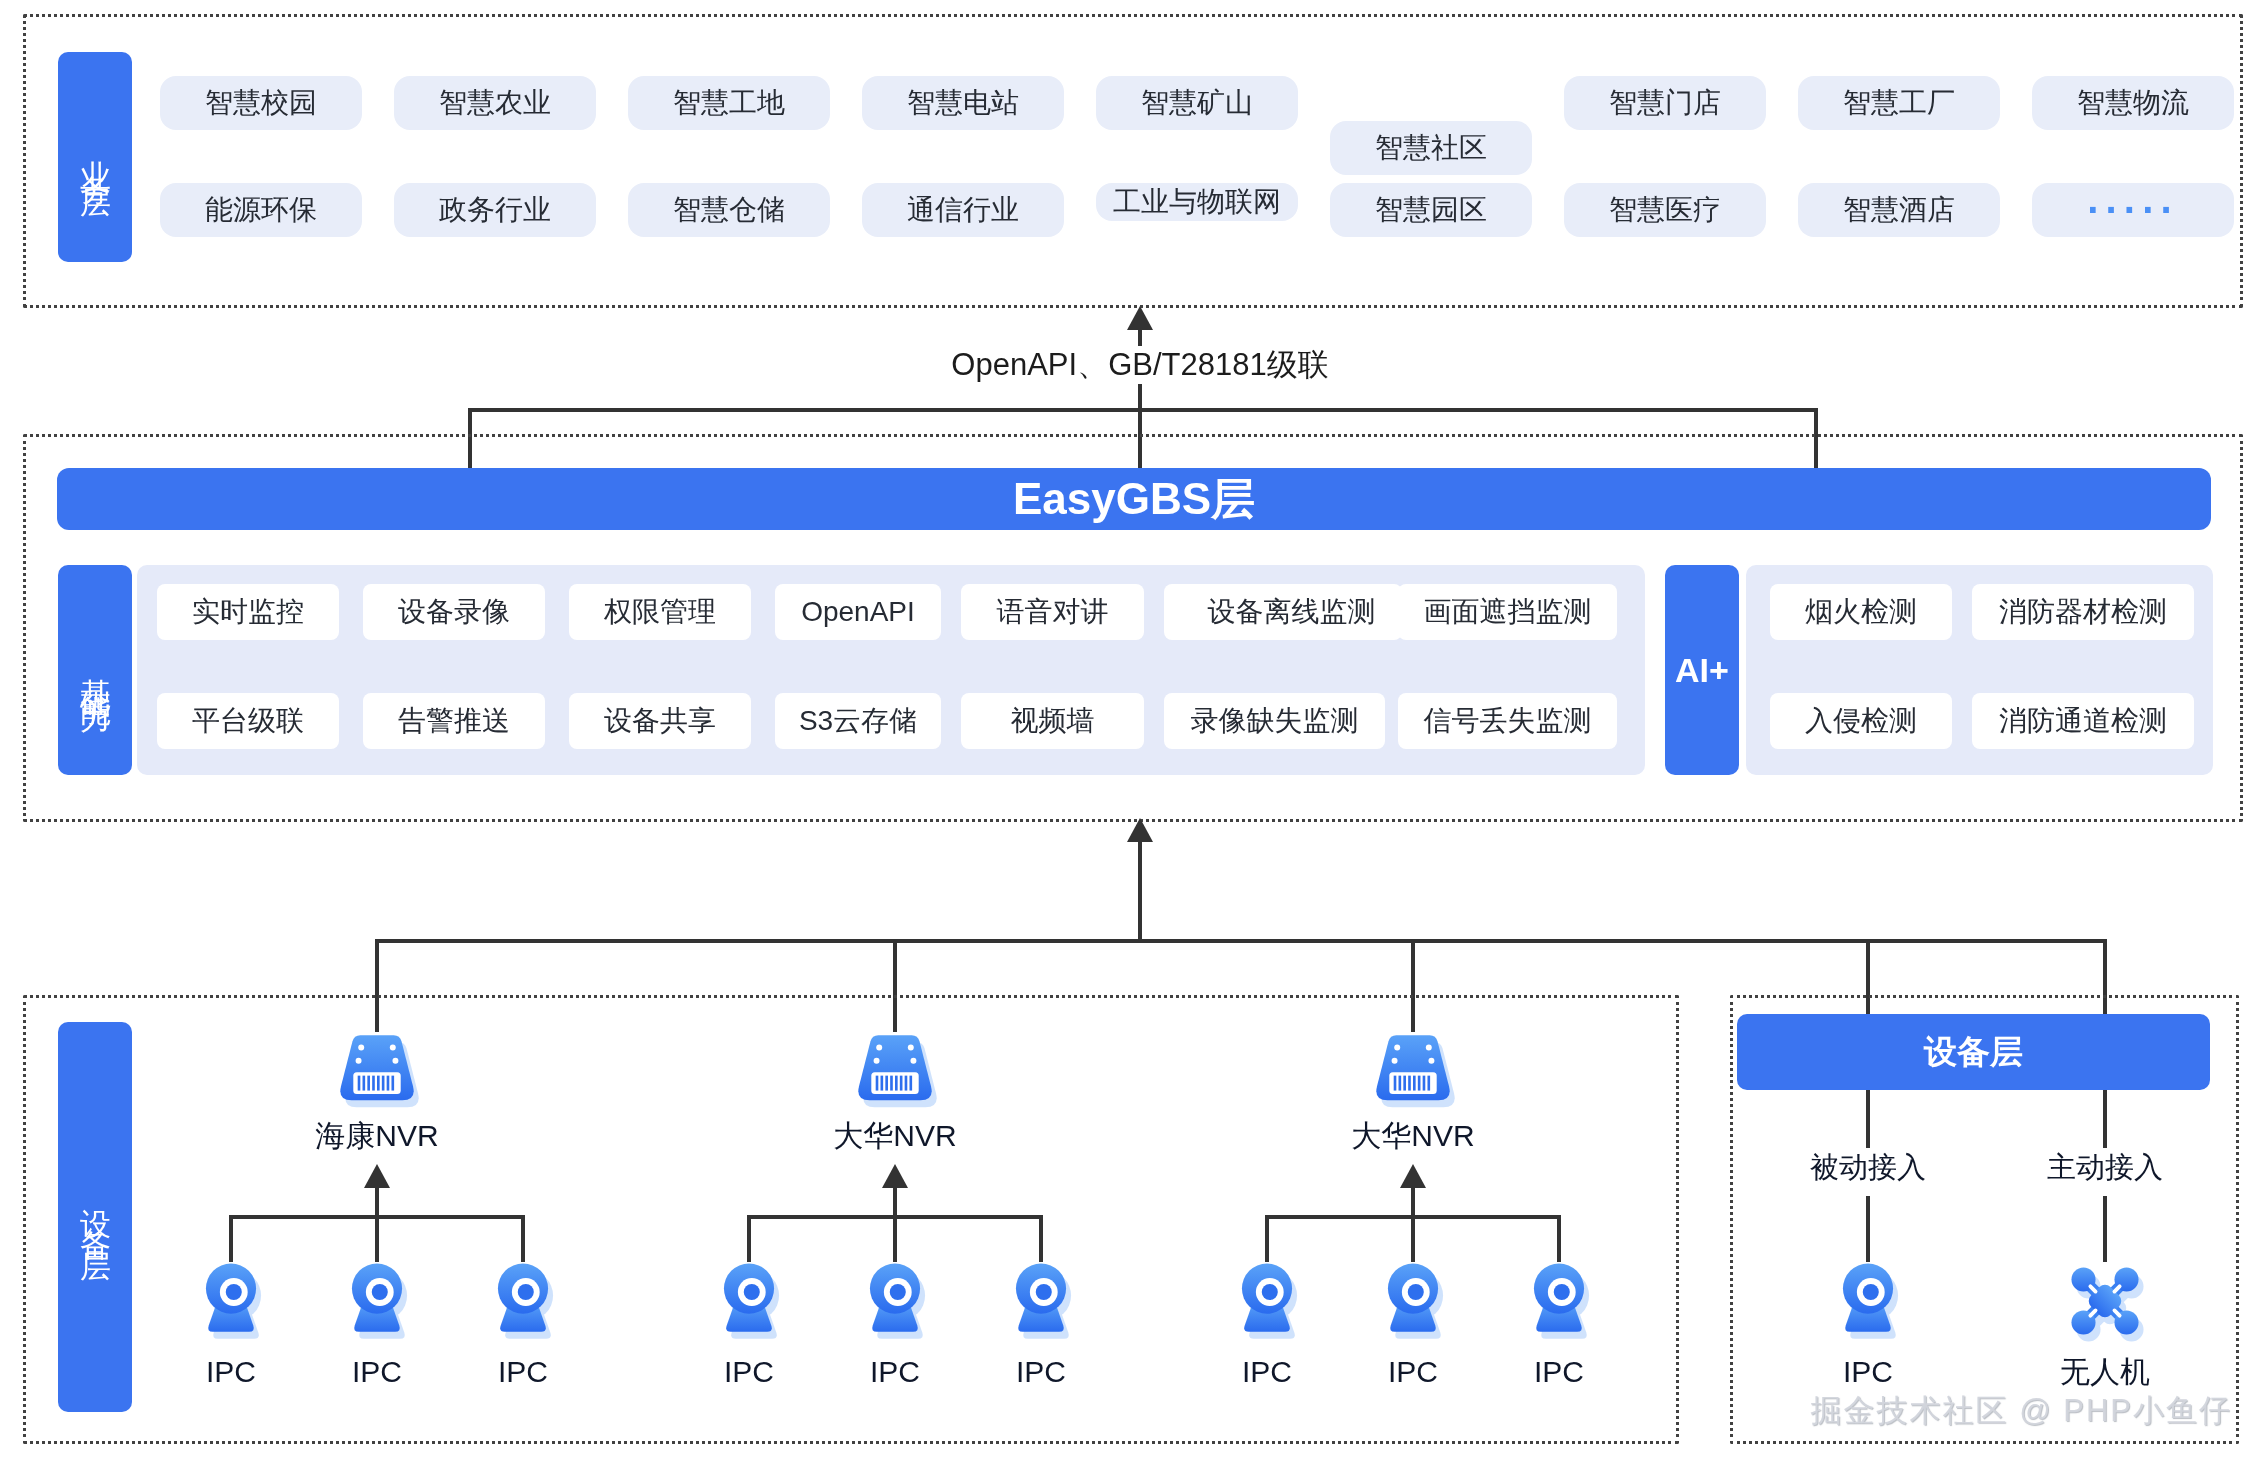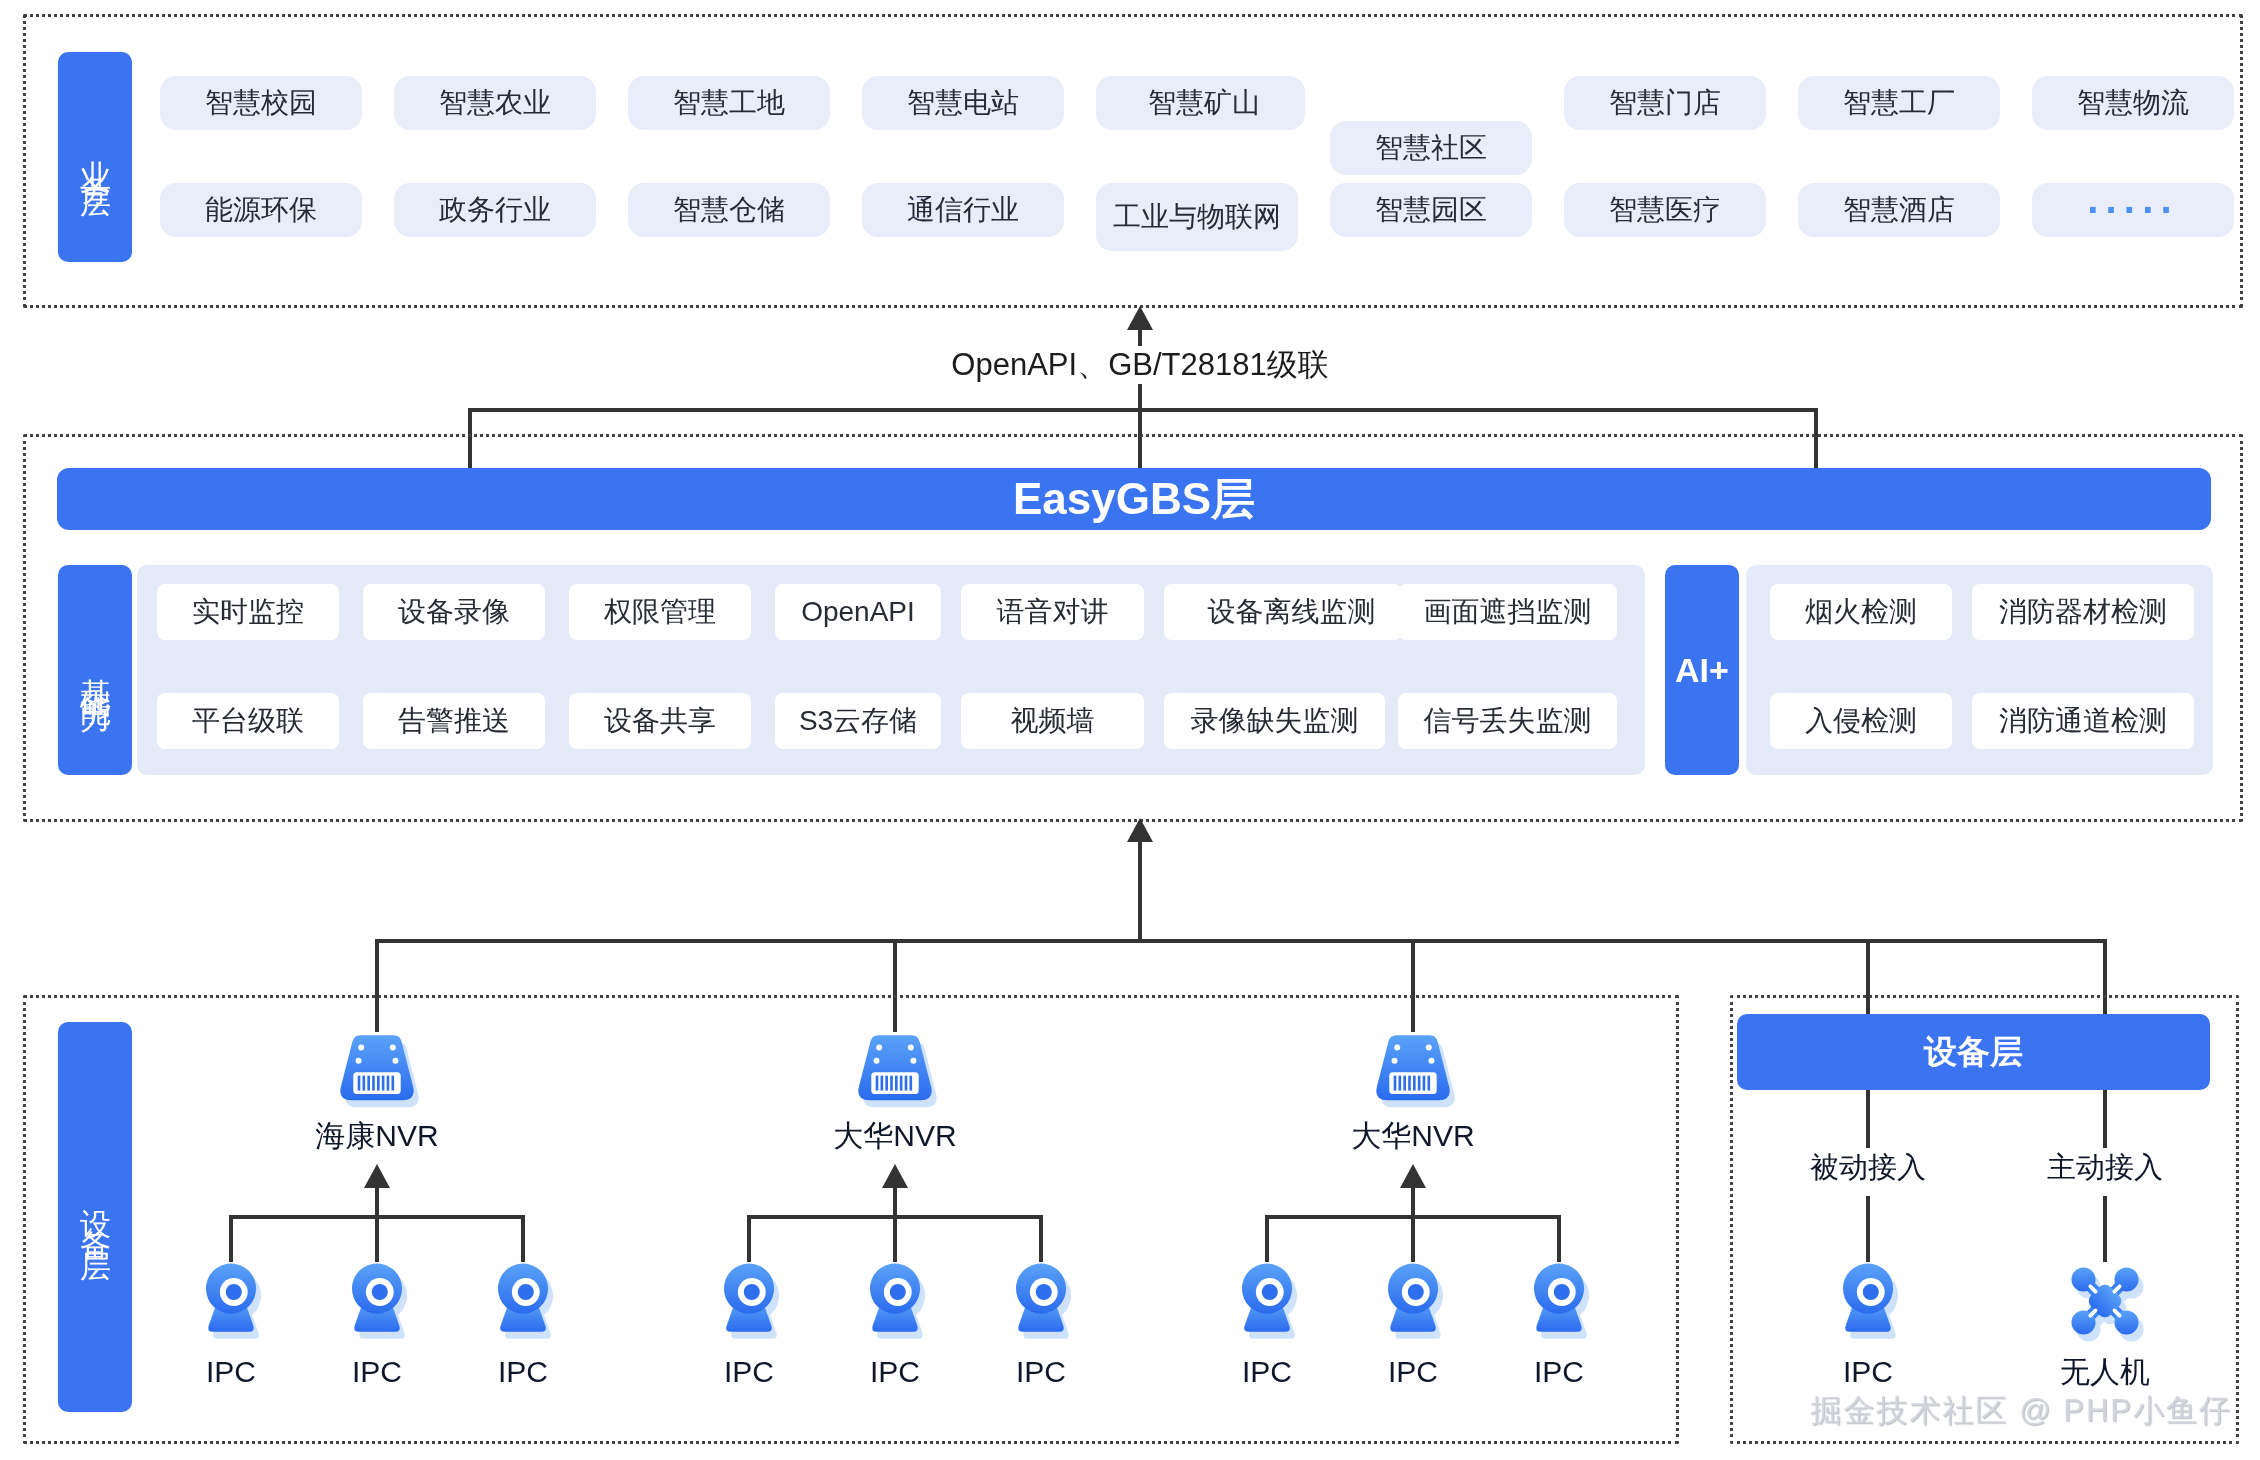--- a/index.html
+++ b/index.html
@@ -101,31 +101,31 @@
     </defs>
   </svg>
 
   <div class="sect" style="left:23px;top:14px;width:2214px;height:288px;"></div>
   <div class="vlabel" style="left:58px;top:52px;width:74px;height:210px;">业务层</div>
 
   <div class="pill" style="left:160px;top:76px;width:202px;height:54px;">智慧校园</div>
   <div class="pill" style="left:394px;top:76px;width:202px;height:54px;">智慧农业</div>
   <div class="pill" style="left:628px;top:76px;width:202px;height:54px;">智慧工地</div>
   <div class="pill" style="left:862px;top:76px;width:202px;height:54px;">智慧电站</div>
-  <div class="pill" style="left:1096px;top:76px;width:202px;height:54px;padding-left:7px;">智慧矿山</div>
+  <div class="pill" style="left:1096px;top:76px;width:202px;height:54px;">智慧矿山</div>
   <div class="pill" style="left:1330px;top:76px;width:202px;height:54px;margin-top:45px;">智慧社区</div>
   <div class="pill" style="left:1564px;top:76px;width:202px;height:54px;">智慧门店</div>
   <div class="pill" style="left:1798px;top:76px;width:202px;height:54px;">智慧工厂</div>
   <div class="pill" style="left:2032px;top:76px;width:202px;height:54px;">智慧物流</div>
 
   <div class="pill" style="left:160px;top:183px;width:202px;height:54px;">能源环保</div>
   <div class="pill" style="left:394px;top:183px;width:202px;height:54px;">政务行业</div>
   <div class="pill" style="left:628px;top:183px;width:202px;height:54px;">智慧仓储</div>
   <div class="pill" style="left:862px;top:183px;width:202px;height:54px;">通信行业</div>
-  <div class="pill" style="left:1096px;top:183px;width:202px;height:68px;">工业与物联网</div>
+  <div class="pill" style="left:1096px;top:183px;width:202px;height:38px;">工业与物联网</div>
   <div class="pill" style="left:1330px;top:183px;width:202px;height:54px;">智慧园区</div>
   <div class="pill" style="left:1564px;top:183px;width:202px;height:54px;">智慧医疗</div>
   <div class="pill" style="left:1798px;top:183px;width:202px;height:54px;">智慧酒店</div>
   <div class="pill dots-pill" style="left:2032px;top:183px;width:202px;height:54px;">·····</div>
 
   <div class="arrow-up" style="left:1127px;top:306px;"></div>
   <div class="vline" style="left:1138px;top:330px;width:4px;height:140px;"></div>
   <div class="hline" style="left:468px;top:408px;width:1350px;height:4px;"></div>
   <div class="vline" style="left:468px;top:408px;width:4px;height:62px;"></div>
   <div class="vline" style="left:1814px;top:408px;width:4px;height:62px;"></div>

